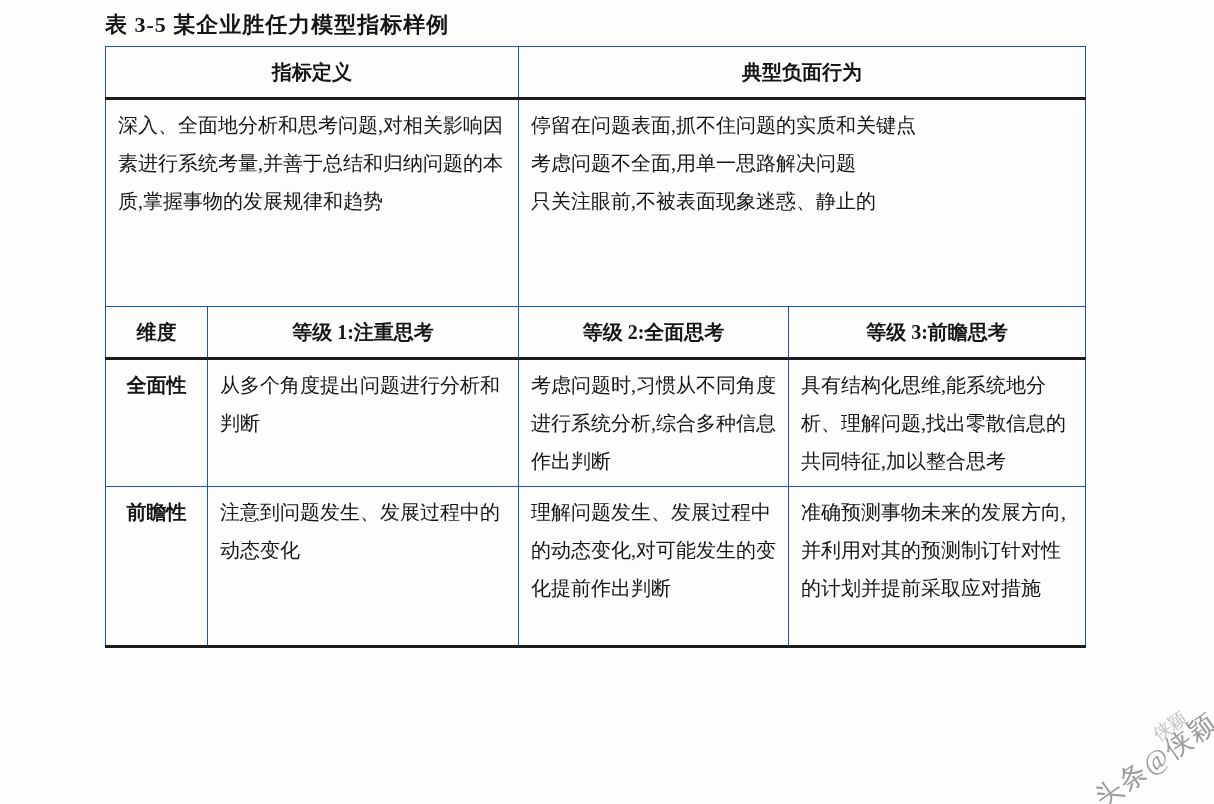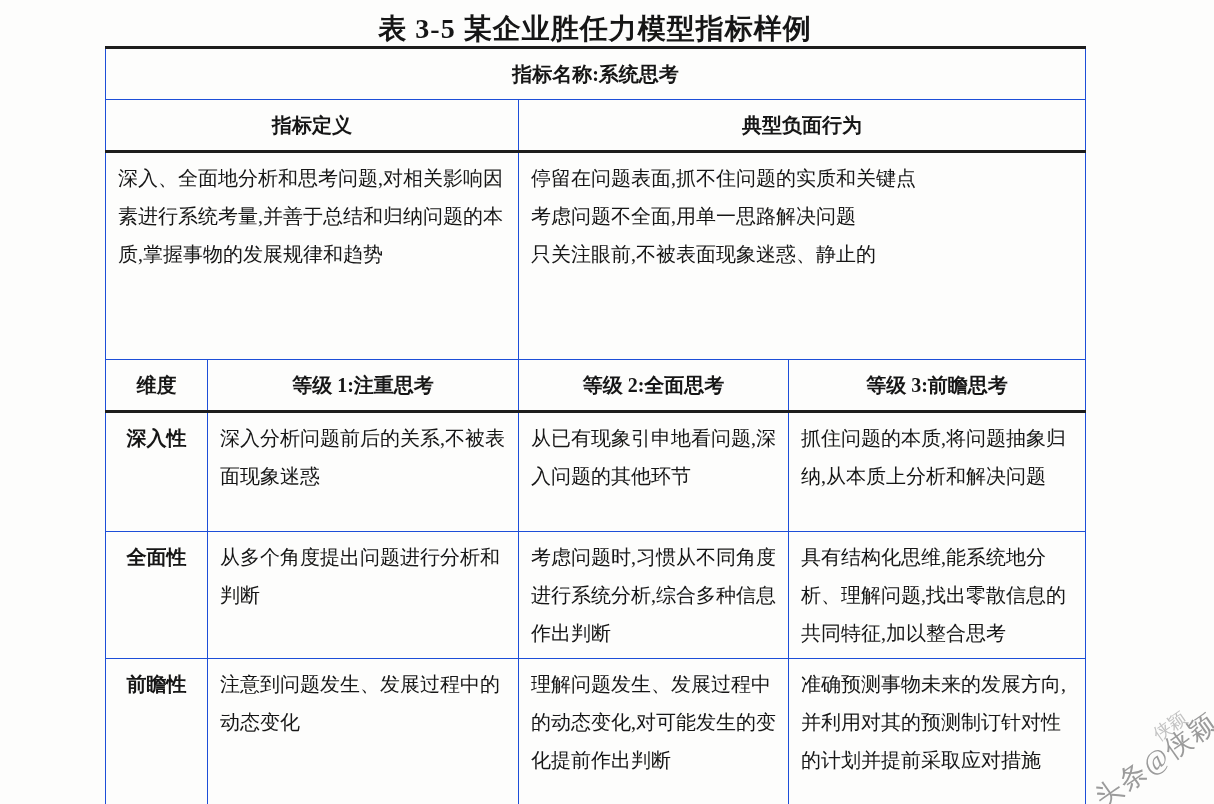--- a/index.html
+++ b/index.html
@@ -16,22 +16,21 @@
   .page {
     position: relative;
     width: 1214px;
     height: 804px;
   }
   .doc-title {
     position: absolute;
     left: 105px;
     top: 10px;
     width: 980px;
-    text-align: center;
-    font-size: 28px;
+    font-size: 22px;
     font-weight: bold;
     letter-spacing: 1px;
   }
   table.main {
     position: absolute;
     left: 105px;
     top: 46px;
     width: 980px;
     border-collapse: collapse;
     table-layout: fixed;
@@ -90,23 +89,20 @@
 
   <table class="main">
     <colgroup>
       <col style="width:102px">
       <col style="width:311px">
       <col style="width:270px">
       <col style="width:297px">
     </colgroup>
 
     <tbody>
-        <tr class="topline" style="height:42px;">
-      <td class="center" colspan="4">指标名称:系统思考</td>
-    </tr>
 
     <tr class="thick" style="height:44px;">
       <td class="center" colspan="2">指标定义</td>
       <td class="center" colspan="2">典型负面行为</td>
     </tr>
 
     <tr style="height:208px;">
       <td colspan="2">深入、全面地分析和思考问题,对相关影响因素进行系统考量,并善于总结和归纳问题的本质,掌握事物的发展规律和趋势</td>
       <td colspan="2">
         <div class="neg-line">停留在问题表面,抓不住问题的实质和关键点</div>
@@ -115,26 +111,20 @@
       </td>
     </tr>
 
     <tr class="thick" style="height:46px;">
       <td class="center">维度</td>
       <td class="center">等级 1:注重思考</td>
       <td class="center">等级 2:全面思考</td>
       <td class="center">等级 3:前瞻思考</td>
     </tr>
 
-    <tr style="height:120px;">
-      <td class="dim">深入性</td>
-      <td>深入分析问题前后的关系,不被表面现象迷惑</td>
-      <td>从已有现象引申地看问题,深入问题的其他环节</td>
-      <td>抓住问题的本质,将问题抽象归纳,从本质上分析和解决问题</td>
-    </tr>
 
     <tr style="height:122px;">
       <td class="dim">全面性</td>
       <td>从多个角度提出问题进行分析和判断</td>
       <td>考虑问题时,习惯从不同角度进行系统分析,综合多种信息作出判断</td>
       <td>具有结构化思维,能系统地分析、理解问题,找出零散信息的共同特征,加以整合思考</td>
     </tr>
 
     <tr class="thick" style="height:160px;">
       <td class="dim">前瞻性</td>

